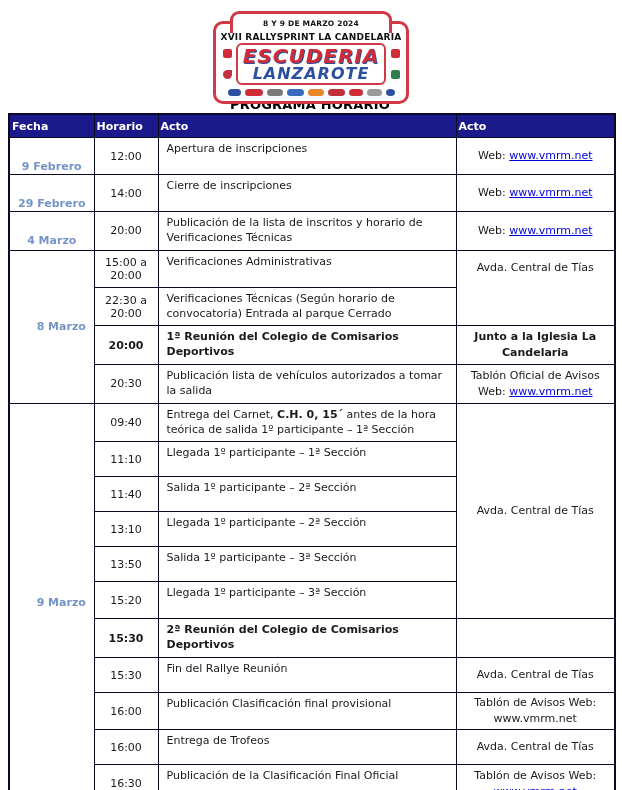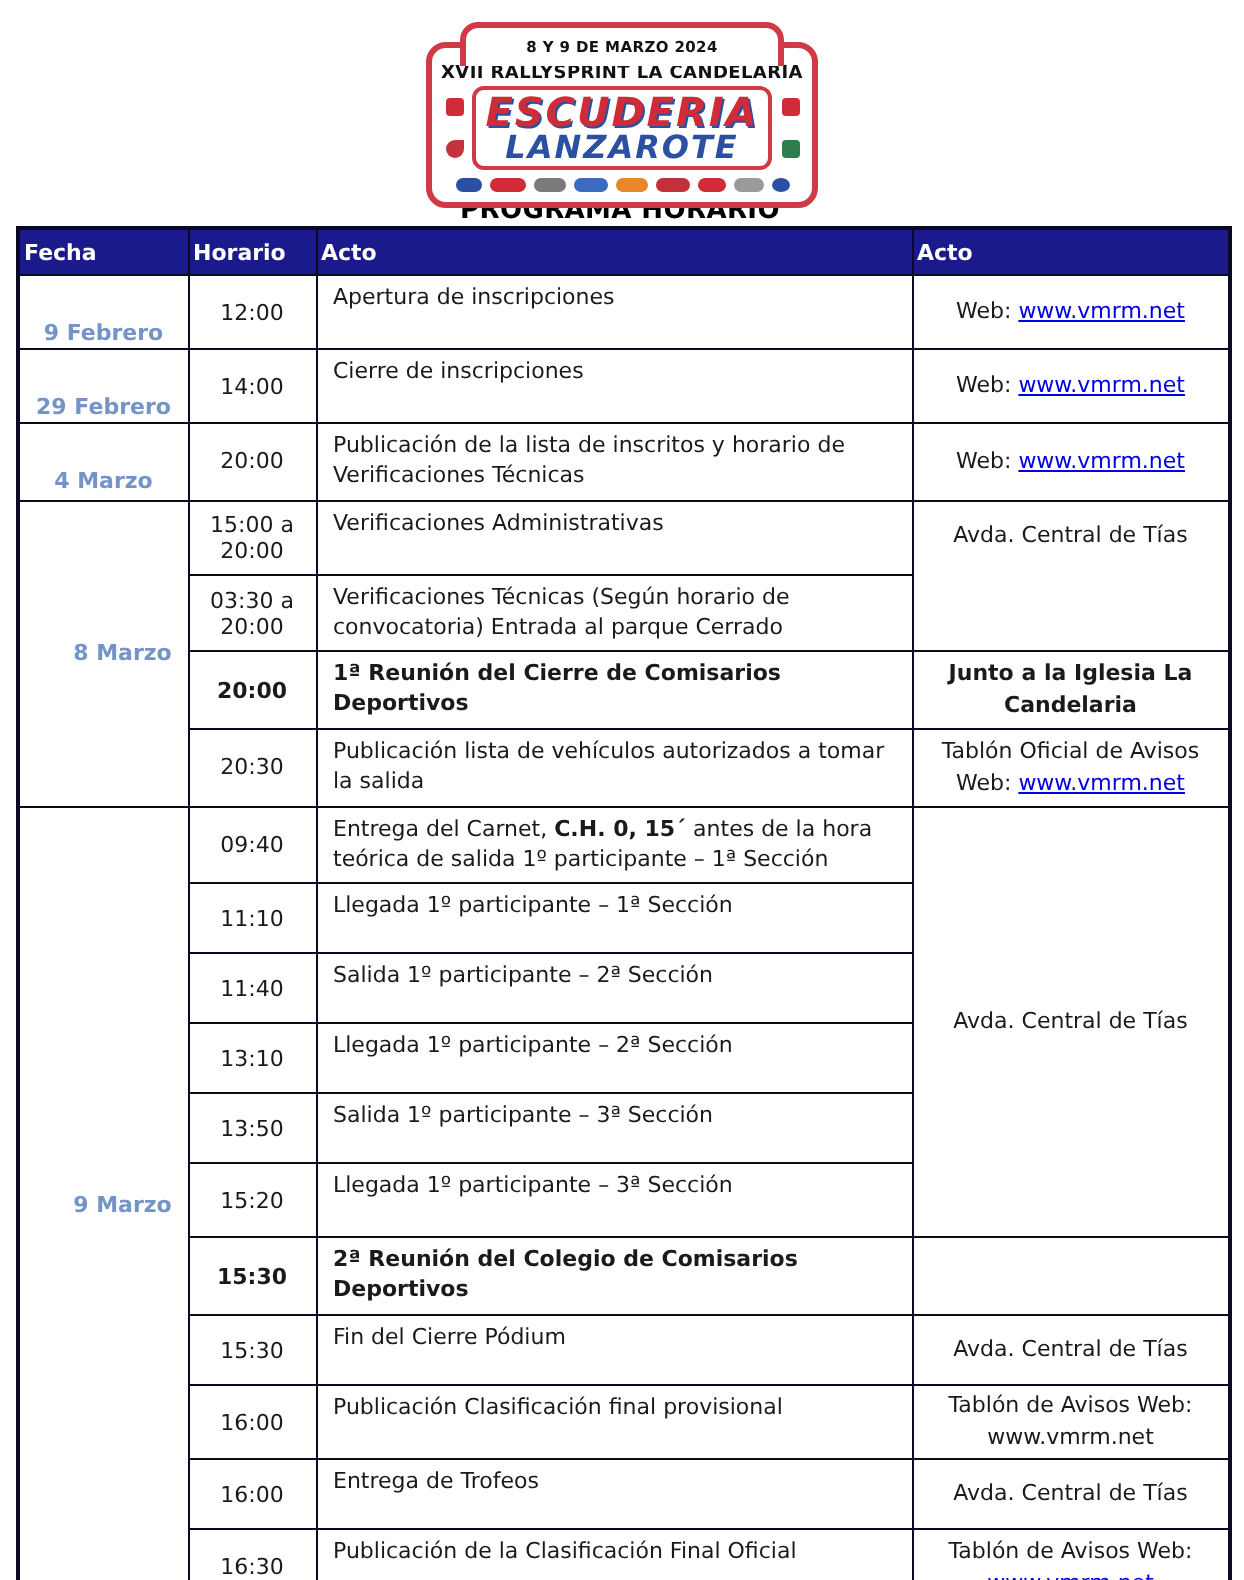--- a/index.html
+++ b/index.html
@@ -162,27 +162,27 @@
   </tr>
 
   <tr style="height:37px">
     <td class="fecha merged" rowspan="4">8 Marzo</td>
     <td class="horario">15:00 a 20:00</td>
     <td class="acto">Verificaciones Administrativas</td>
     <td class="lugar top" rowspan="2">Avda. Central de Tías</td>
   </tr>
 
   <tr style="height:35px">
-    <td class="horario">03:30 a 20:00</td>
+    <td class="horario">22:30 a 20:00</td>
     <td class="acto">Verificaciones Técnicas (Según horario de convocatoria) Entrada al parque Cerrado</td>
   </tr>
 
   <tr style="height:35px">
     <td class="horario bold">20:00</td>
-    <td class="acto bold">1ª Reunión del Cierre de Comisarios Deportivos</td>
+    <td class="acto bold">1ª Reunión del Colegio de Comisarios Deportivos</td>
     <td class="lugar bold">Junto a la Iglesia La Candelaria</td>
   </tr>
 
   <tr style="height:38px">
     <td class="horario">20:30</td>
     <td class="acto">Publicación lista de vehículos autorizados a tomar la salida</td>
     <td class="lugar"><span>Tablón Oficial de Avisos</span><br><span>Web: </span><a class="weblink" href="#">www.vmrm.net</a></td>
   </tr>
 
   <tr style="height:35px">
@@ -218,21 +218,21 @@
   </tr>
 
   <tr style="height:36px">
     <td class="horario bold">15:30</td>
     <td class="acto bold">2ª Reunión del Colegio de Comisarios Deportivos</td>
     <td class="lugar"></td>
   </tr>
 
   <tr style="height:35px">
     <td class="horario">15:30</td>
-    <td class="acto">Fin del Cierre Pódium</td>
+    <td class="acto">Fin del Rallye Reunión</td>
     <td class="lugar">Avda. Central de Tías</td>
   </tr>
 
   <tr style="height:35px">
     <td class="horario">16:00</td>
     <td class="acto">Publicación Clasificación final provisional</td>
     <td class="lugar">Tablón de Avisos Web: www.vmrm.net</td>
   </tr>
 
   <tr style="height:35px">

